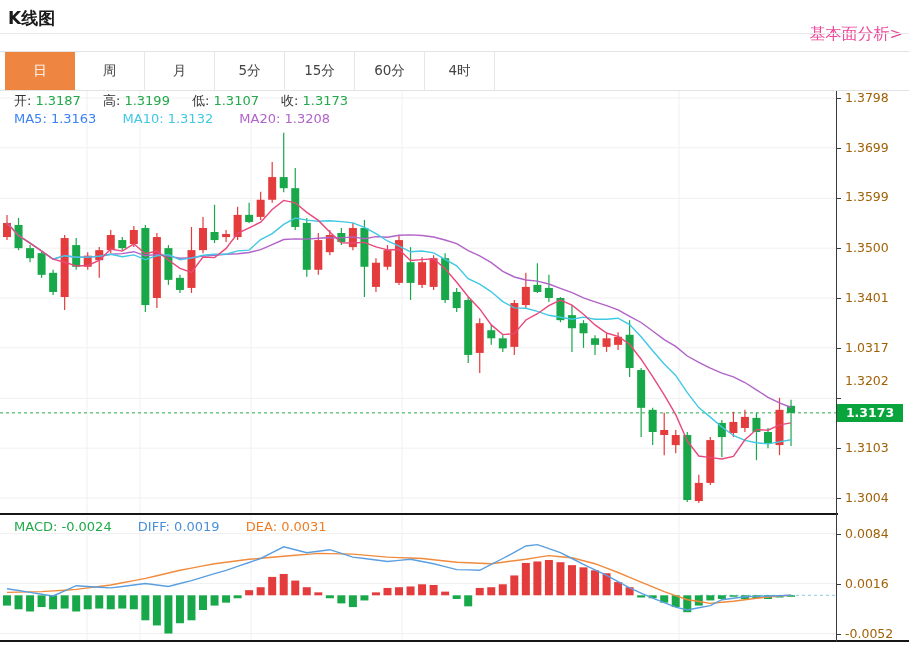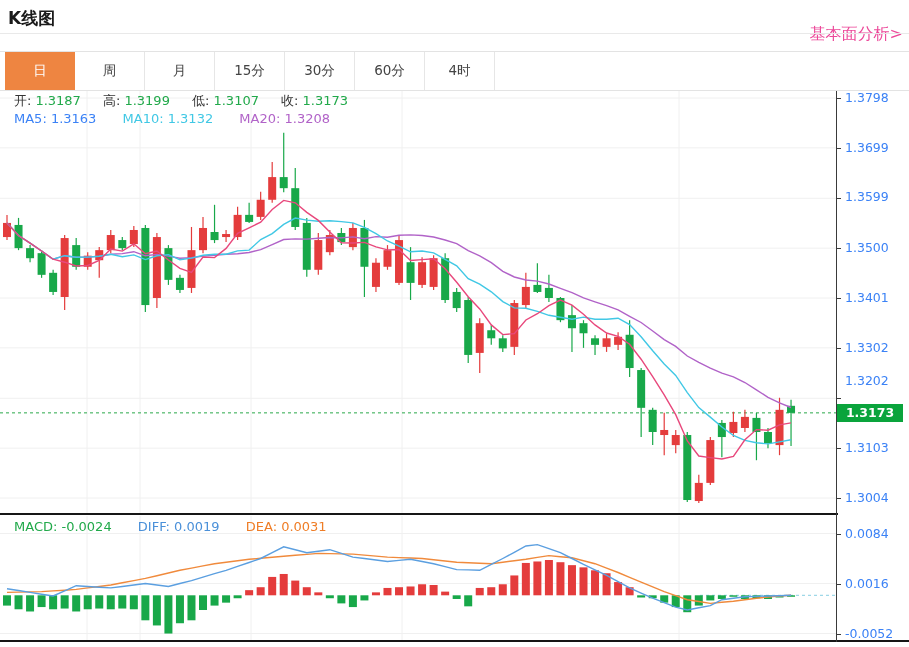--- a/index.html
+++ b/index.html
@@ -20,21 +20,21 @@
   .tab.active { background:#ee8541; color:#fff; border-color:#ee8541; }
 
   .chart-wrap { position:absolute; left:0; top:91px; width:909px; height:556px; }
   #main-svg  { position:absolute; left:0; top:0; }
   #macd-svg  { position:absolute; left:0; top:425px; }
 
   .axis-line   { position:absolute; left:836px; top:0; width:1px; height:551px; background:#3a3a3a; }
   .panel-divider { position:absolute; left:0; top:422px; width:838px; height:2px; background:#161616; }
   .bottom-line   { position:absolute; left:0; top:549px; width:909px; height:2px; background:#161616; }
 
-  .ylabel { position:absolute; left:845px; font-size:12.5px; color:#3b82f6; white-space:nowrap; }
+  .ylabel { position:absolute; left:845px; font-size:12.5px; color:#a16207; white-space:nowrap; }
   .ytick  { position:absolute; left:836px; width:5px; height:1px; background:#3a3a3a; }
 
   .price-badge { position:absolute; left:837px; width:66px; height:18px; background:#0aa43c;
                  color:#fff; font-size:12.5px; font-weight:bold; display:flex; align-items:center;
                  justify-content:center; }
 
   .info-row { position:absolute; left:14px; font-size:13px; white-space:nowrap; }
   .info-row span { margin-right:4px; }
   .sp { margin-right:18px !important; }
   .lbl { color:#333; }
@@ -53,22 +53,22 @@
 
   <div class="hdr-title">K线图</div>
   <div class="hdr-link">基本面分析&gt;</div>
   <div class="hdr-divider"></div>
 
   <div class="tabbar">
     <div class="tabs">
       <div class="tab active">日</div>
       <div class="tab">周</div>
       <div class="tab">月</div>
+      <div class="tab">5分</div>
       <div class="tab">15分</div>
-      <div class="tab">30分</div>
       <div class="tab">60分</div>
       <div class="tab">4时</div>
     </div>
   </div>
 
   <div class="chart-wrap">
     <svg id="main-svg" width="836" height="422">
         <line x1="0" y1="7" x2="836" y2="7" stroke="#f0f0f0" stroke-width="1"></line>
         <line x1="0" y1="56.874055415617285" x2="836" y2="56.874055415617285" stroke="#f0f0f0" stroke-width="1"></line>
         <line x1="0" y1="107.25188916876488" x2="836" y2="107.25188916876488" stroke="#f0f0f0" stroke-width="1"></line>
@@ -317,21 +317,21 @@
         <div class="ylabel" style="top: -1px;">1.3798</div>
         <div class="ytick" style="top: 56.8741px;"></div>
         <div class="ylabel" style="top: 48.8741px;">1.3699</div>
         <div class="ytick" style="top: 107.252px;"></div>
         <div class="ylabel" style="top: 98px;">1.3599</div>
         <div class="ytick" style="top: 157.126px;"></div>
         <div class="ylabel" style="top: 149.126px;">1.3500</div>
         <div class="ytick" style="top: 207px;"></div>
         <div class="ylabel" style="top: 199px;">1.3401</div>
         <div class="ytick" style="top: 256.874px;"></div>
-        <div class="ylabel" style="top: 248.874px;">1.3302</div>
+        <div class="ylabel" style="top: 248.874px;">1.0317</div>
         <div class="ytick" style="top: 307.252px;"></div>
         <div class="ylabel" style="top: 282px;">1.3202</div>
         <div class="ytick" style="top: 357.126px;"></div>
         <div class="ylabel" style="top: 349.126px;">1.3103</div>
         <div class="ytick" style="top: 407px;"></div>
         <div class="ylabel" style="top: 399px;">1.3004</div>
         <div class="ytick" style="top: 442.536px;"></div>
         <div class="ylabel" style="top: 434.536px;">0.0084</div>
         <div class="ytick" style="top: 492.535px;"></div>
         <div class="ylabel" style="top: 484.535px;">0.0016</div>

